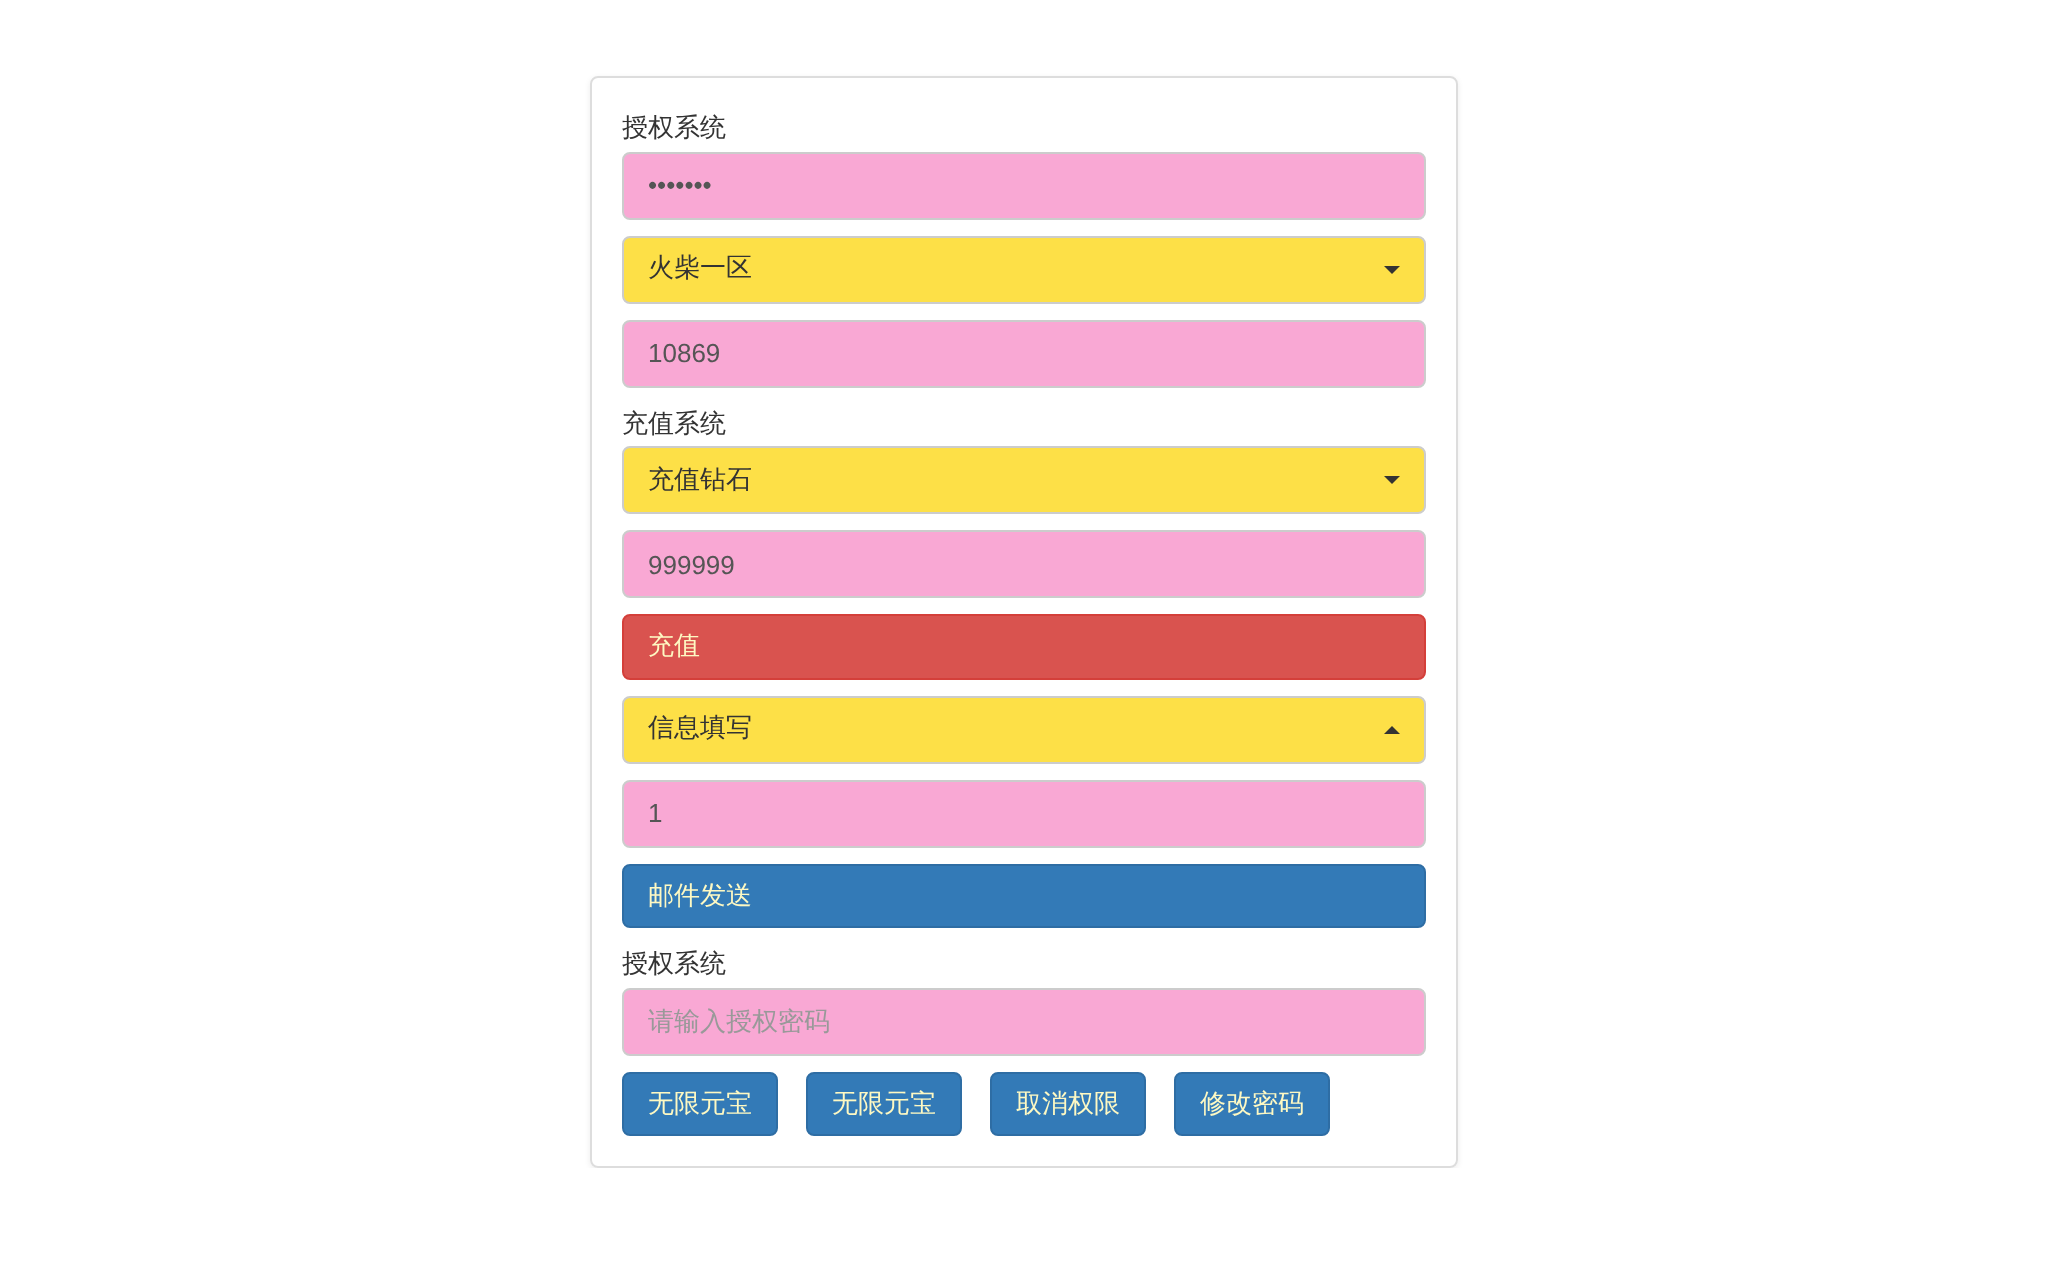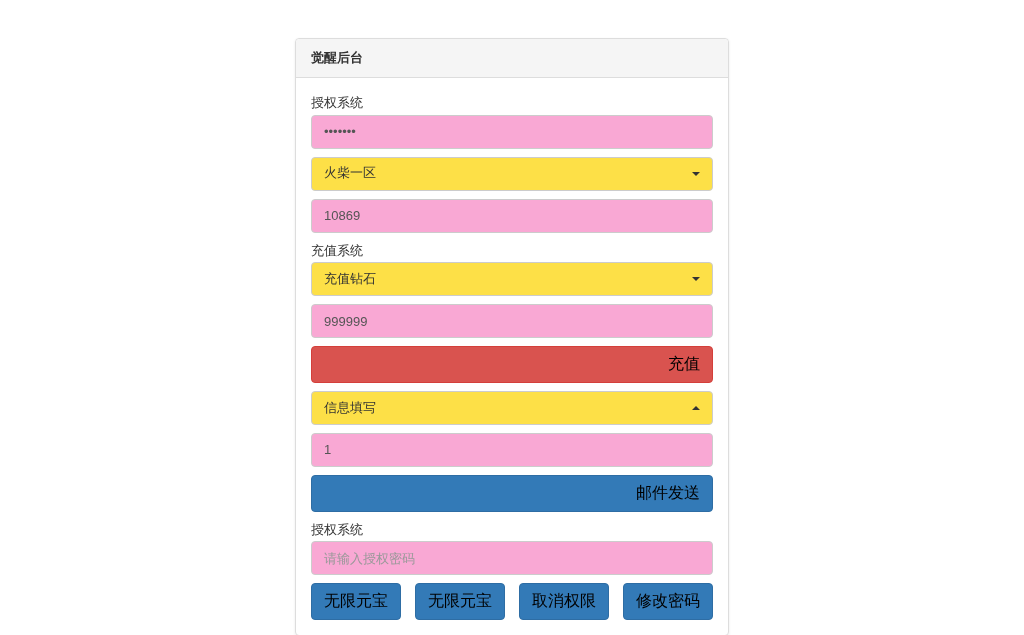--- a/index.html
+++ b/index.html
@@ -69,44 +69,43 @@
   border-right: 4px solid transparent;
   border-top: 4px solid #333;
 }
 .dropdown-btn.dropup .caret {
   border-top: none;
   border-bottom: 4px solid #333;
 }
 .btn {
   display: inline-block;
   padding: 6px 12px;
-  font-size: 16px;
+  font-size: 13px;
   line-height: 1.42857143;
-  text-align: right;
+  text-align: left;
   border-radius: 4px;
   border: 1px solid transparent;
   cursor: pointer;
-  color: #000000;
+  color: #fef9c3;
 }
 .btn-block {
   display: block;
   width: 100%;
   margin-bottom: 8px;
 }
 .btn-danger { background: #d9534f; border-color: #d43f3a; }
 .btn-primary { background: #337ab7; border-color: #2e6da4; }
 .btn-row { display: flex; gap: 14px; margin-top: 4px; flex-wrap: wrap;}
 .btn-row .btn { flex: 0 0 auto; padding: 6px 12px; }
 .section-gap { margin-top: 6px; }
 </style>
 </head>
 <body>
 
 <div class="panel">
-  <div class="panel-heading">觉醒后台</div>
   <div class="panel-body">
 
     <label class="form-label">授权系统</label>
     <input type="password" class="form-control" value="•••••••" style="">
 
     <button type="button" class="btn-form dropdown-btn">
       <span>火柴一区</span>
       <span class="caret"></span>
     </button>
 

